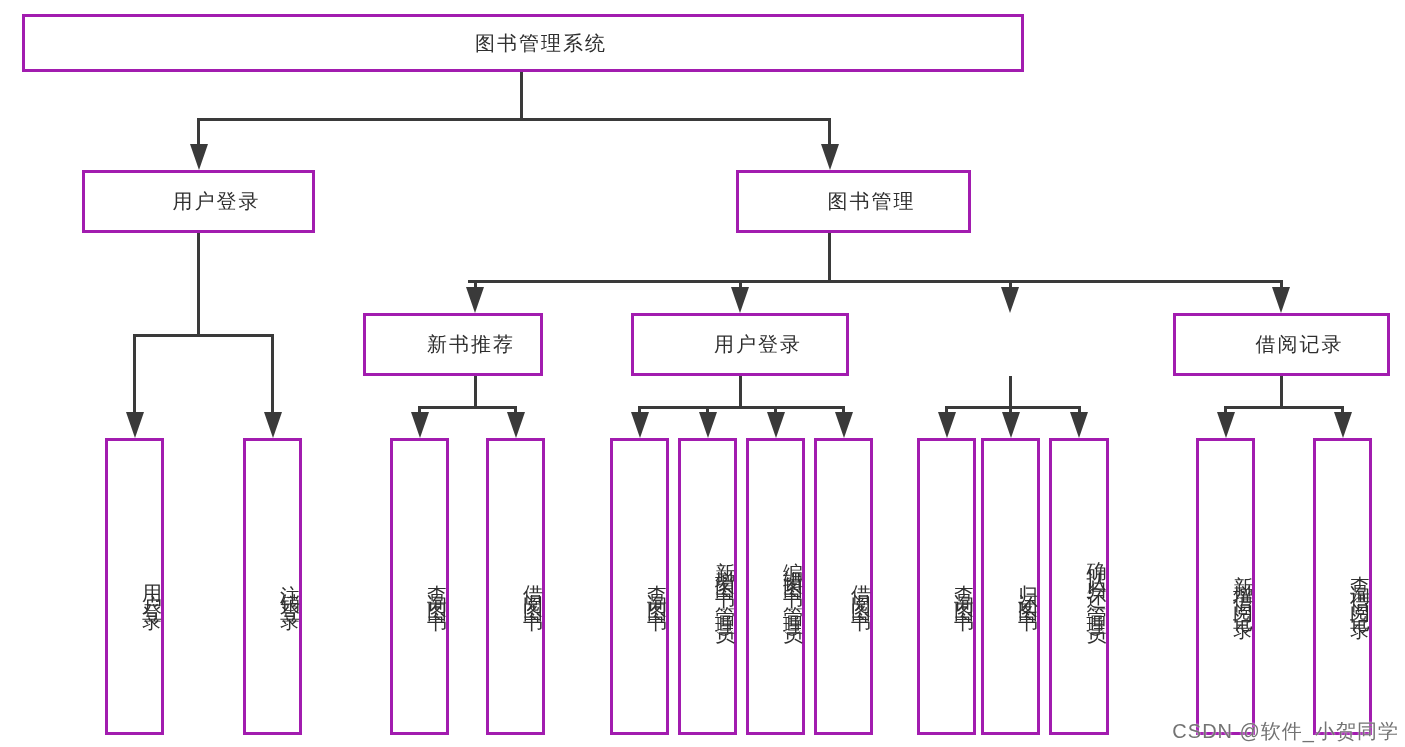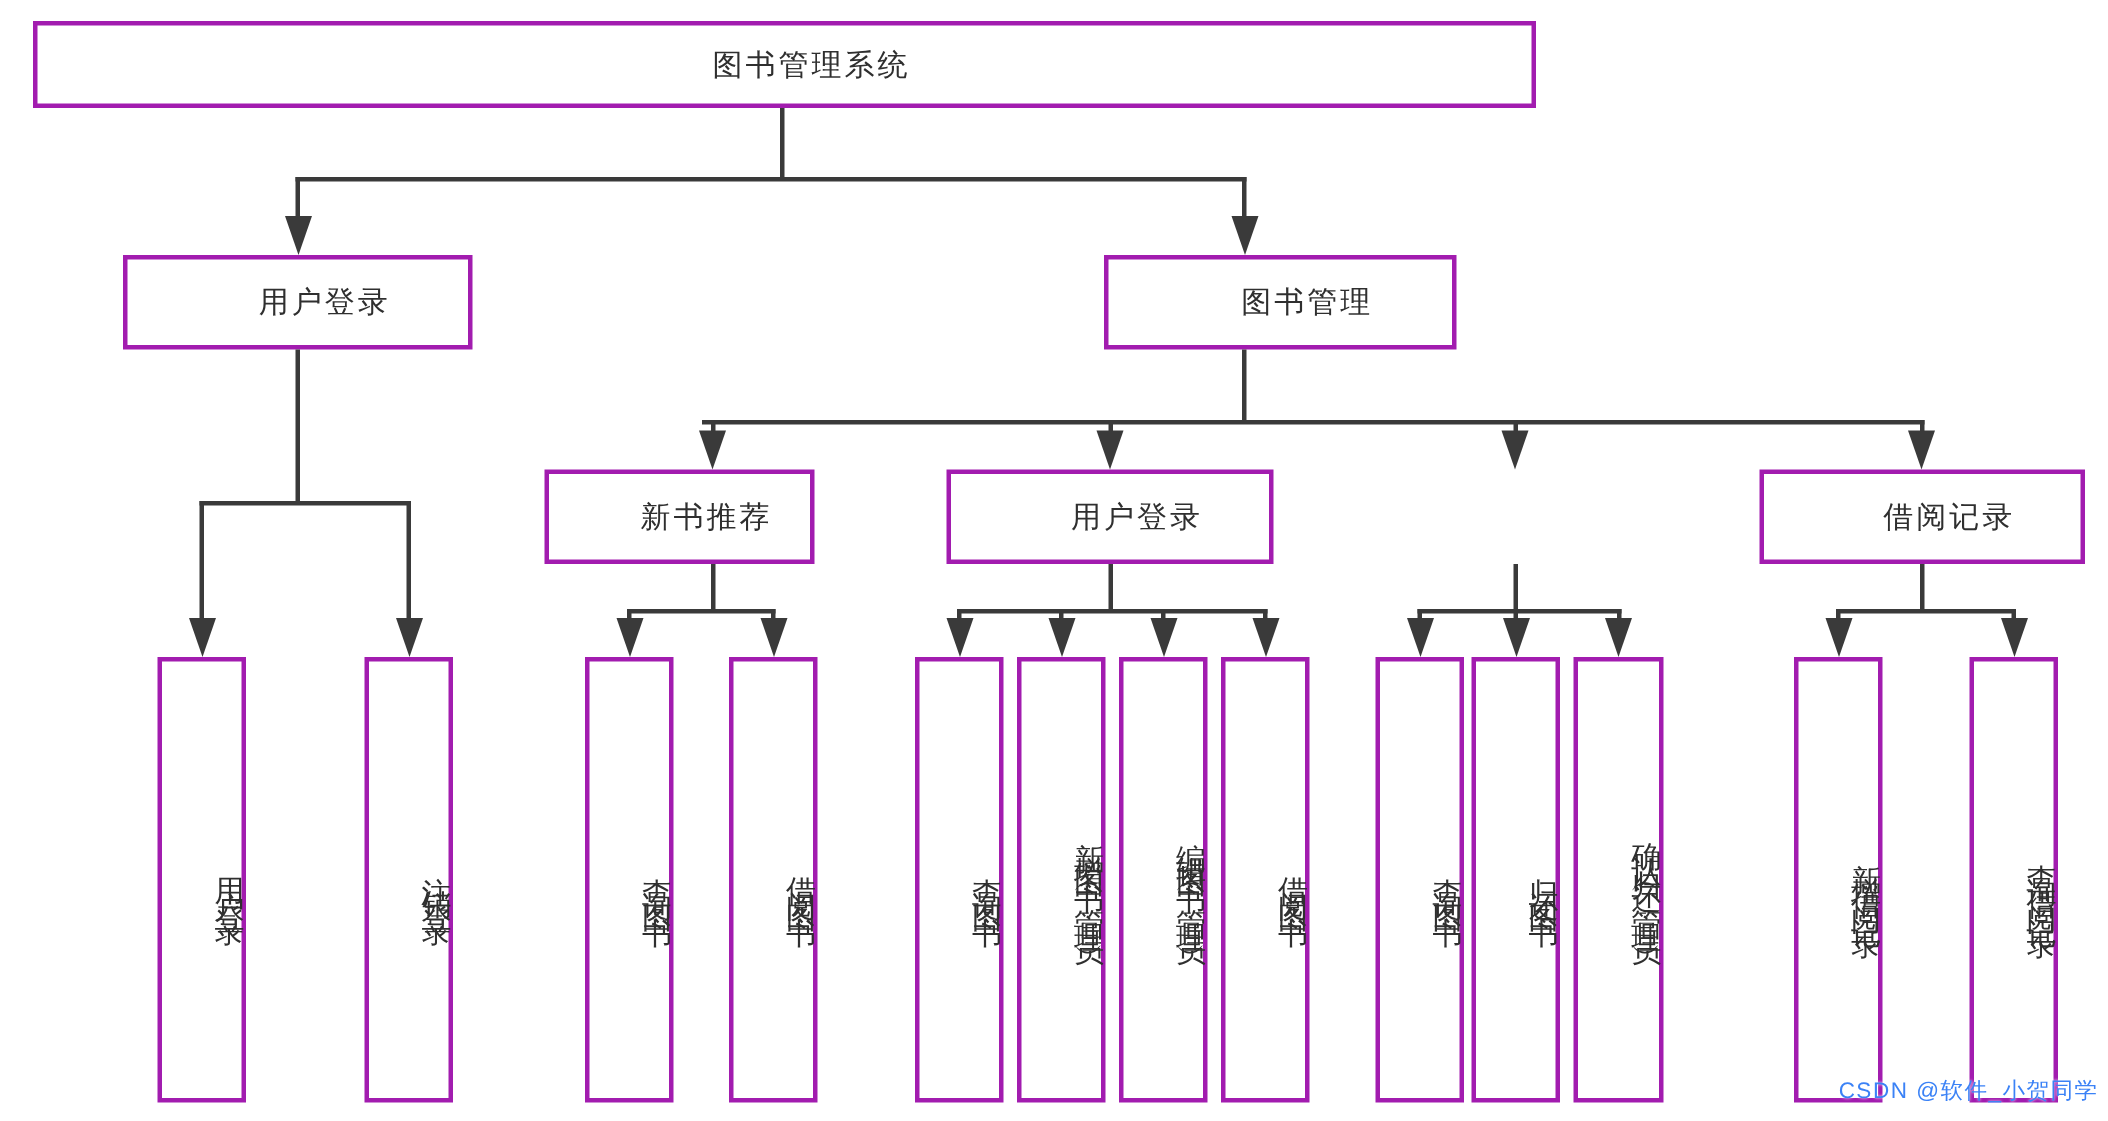--- a/index.html
+++ b/index.html
@@ -19,21 +19,21 @@
   }
   .vline{position:absolute;width:3px;background:#3a3a3a;}
   .hline{position:absolute;height:3px;background:#3a3a3a;}
   .arrow{
     position:absolute;width:0;height:0;
     border-left:9px solid transparent;border-right:9px solid transparent;
     border-top:26px solid #3a3a3a;
   }
   .watermark{
     position:absolute;right:6px;top:718px;z-index:5;
-    font-size:15px;color:#3b82f6;letter-spacing:1px;
+    font-size:20px;color:#737373;letter-spacing:1px;
     text-shadow:0 0 2px #ffffff;
   }
 </style>
 </head>
 <body>
 
 <div class="stage">
 
   <div class="node" style="left:22px;top:14px;width:1002px;height:58px;">图书管理系统</div>
 

